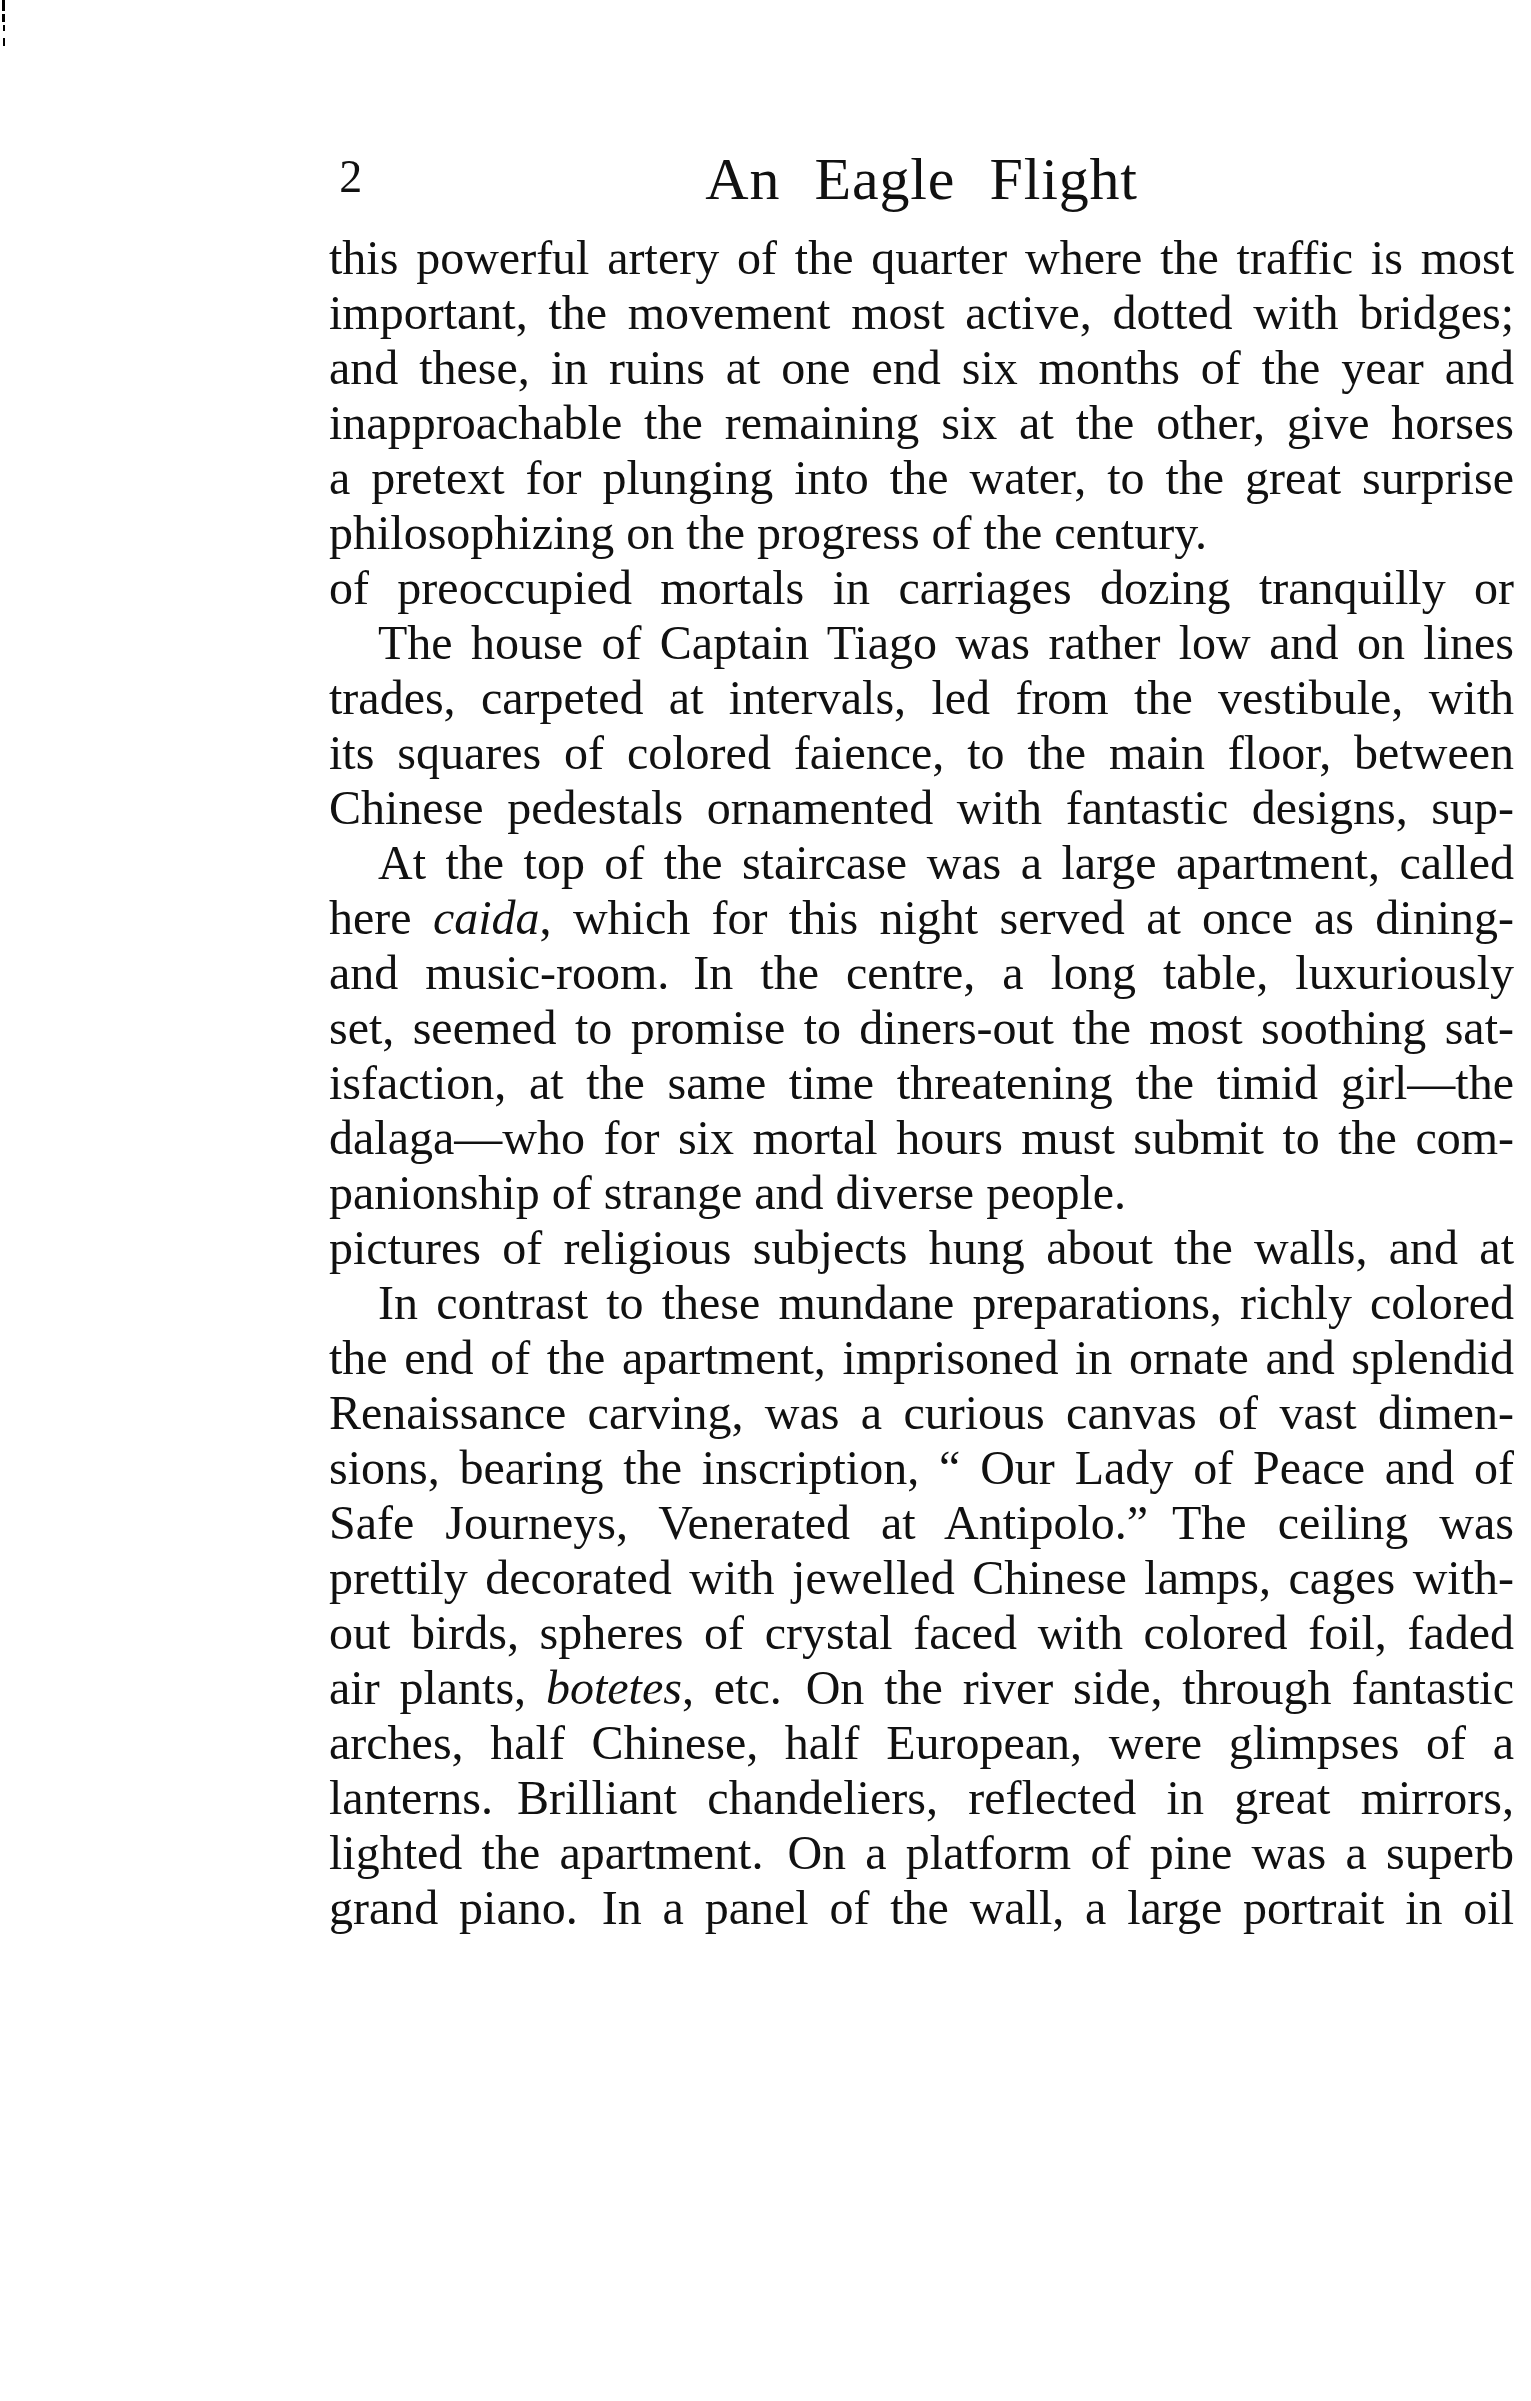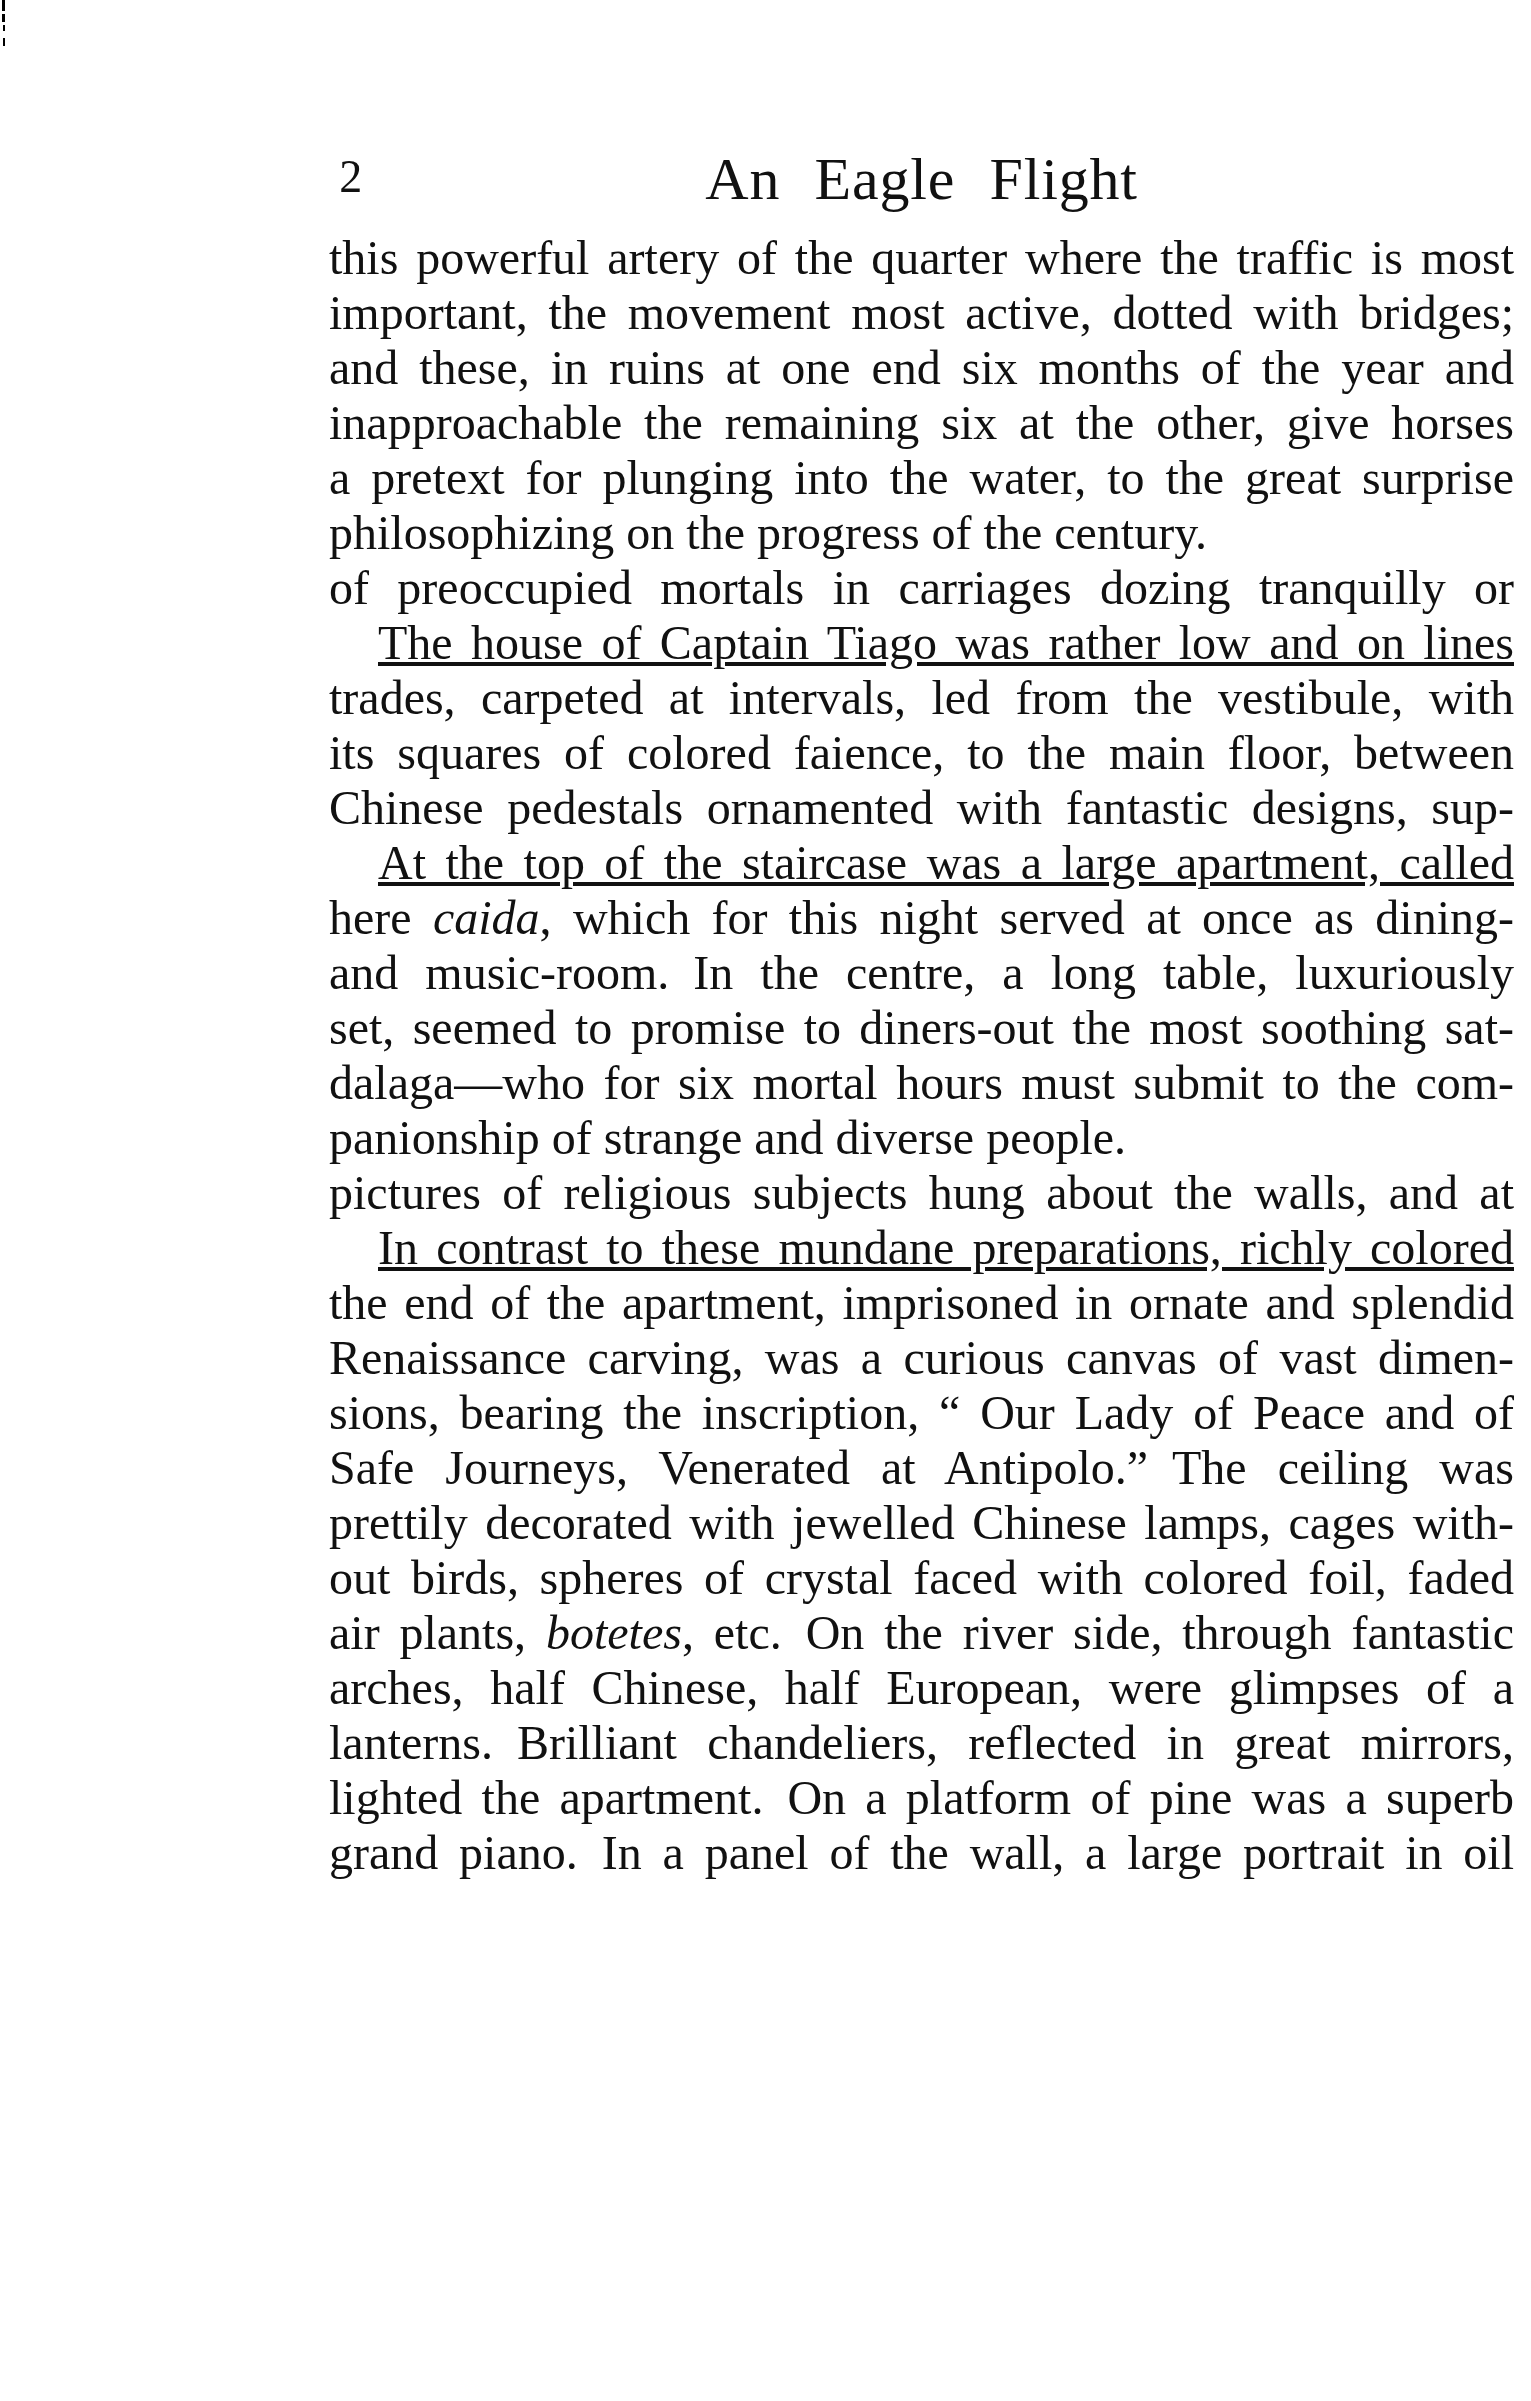--- a/index.html
+++ b/index.html
@@ -58,21 +58,21 @@
   }
   .line {
     font-size: 48px;
     line-height: 55px;
     height: 55px;
     text-align: justify;
     text-align-last: justify;
     overflow: visible;
   }
   .line.lastline { text-align-last: left; }
-  .line.indent { text-indent: 49px; text-decoration: underline; }
+  .line.indent { text-indent: 49px; }
   .line em { font-style: italic; }
 </style>
 </head>
 <body>
 
 <div class="page">
   <div class="artifact a1"></div>
   <div class="artifact a2"></div>
   <div class="artifact a3"></div>
   <div class="artifact a4"></div>
@@ -91,20 +91,21 @@
       <div class="line lastline"><span>philosophizing on the progress of the century.</span></div>
       <div class="line"><span>of preoccupied mortals in carriages dozing tranquilly or</span></div>
       <div class="line indent"><span>The house of Captain Tiago was rather low and on lines</span></div>
       <div class="line"><span>trades, carpeted at intervals, led from the vestibule, with</span></div>
       <div class="line"><span>its squares of colored faience, to the main floor, between</span></div>
       <div class="line"><span>Chinese pedestals ornamented with fantastic designs, sup-</span></div>
       <div class="line indent"><span>At the top of the staircase was a large apartment, called</span></div>
       <div class="line"><span>here </span><em>caida</em><span>, which for this night served at once as dining-</span></div>
       <div class="line"><span>and music-room. In the centre, a long table, luxuriously</span></div>
       <div class="line"><span>set, seemed to promise to diners-out the most soothing sat-</span></div>
+      <div class="line"><span>isfaction, at the same time threatening the timid girl—the</span></div>
       <div class="line"><span>dalaga—who for six mortal hours must submit to the com-</span></div>
       <div class="line lastline"><span>panionship of strange and diverse people.</span></div>
       <div class="line"><span>pictures of religious subjects hung about the walls, and at</span></div>
       <div class="line indent"><span>In contrast to these mundane preparations, richly colored</span></div>
       <div class="line"><span>the end of the apartment, imprisoned in ornate and splendid</span></div>
       <div class="line"><span>Renaissance carving, was a curious canvas of vast dimen-</span></div>
       <div class="line"><span>sions, bearing the inscription, “ Our Lady of Peace and of</span></div>
       <div class="line"><span>Safe Journeys, Venerated at Antipolo.” The ceiling was</span></div>
       <div class="line"><span>prettily decorated with jewelled Chinese lamps, cages with-</span></div>
       <div class="line"><span>out birds, spheres of crystal faced with colored foil, faded</span></div>

